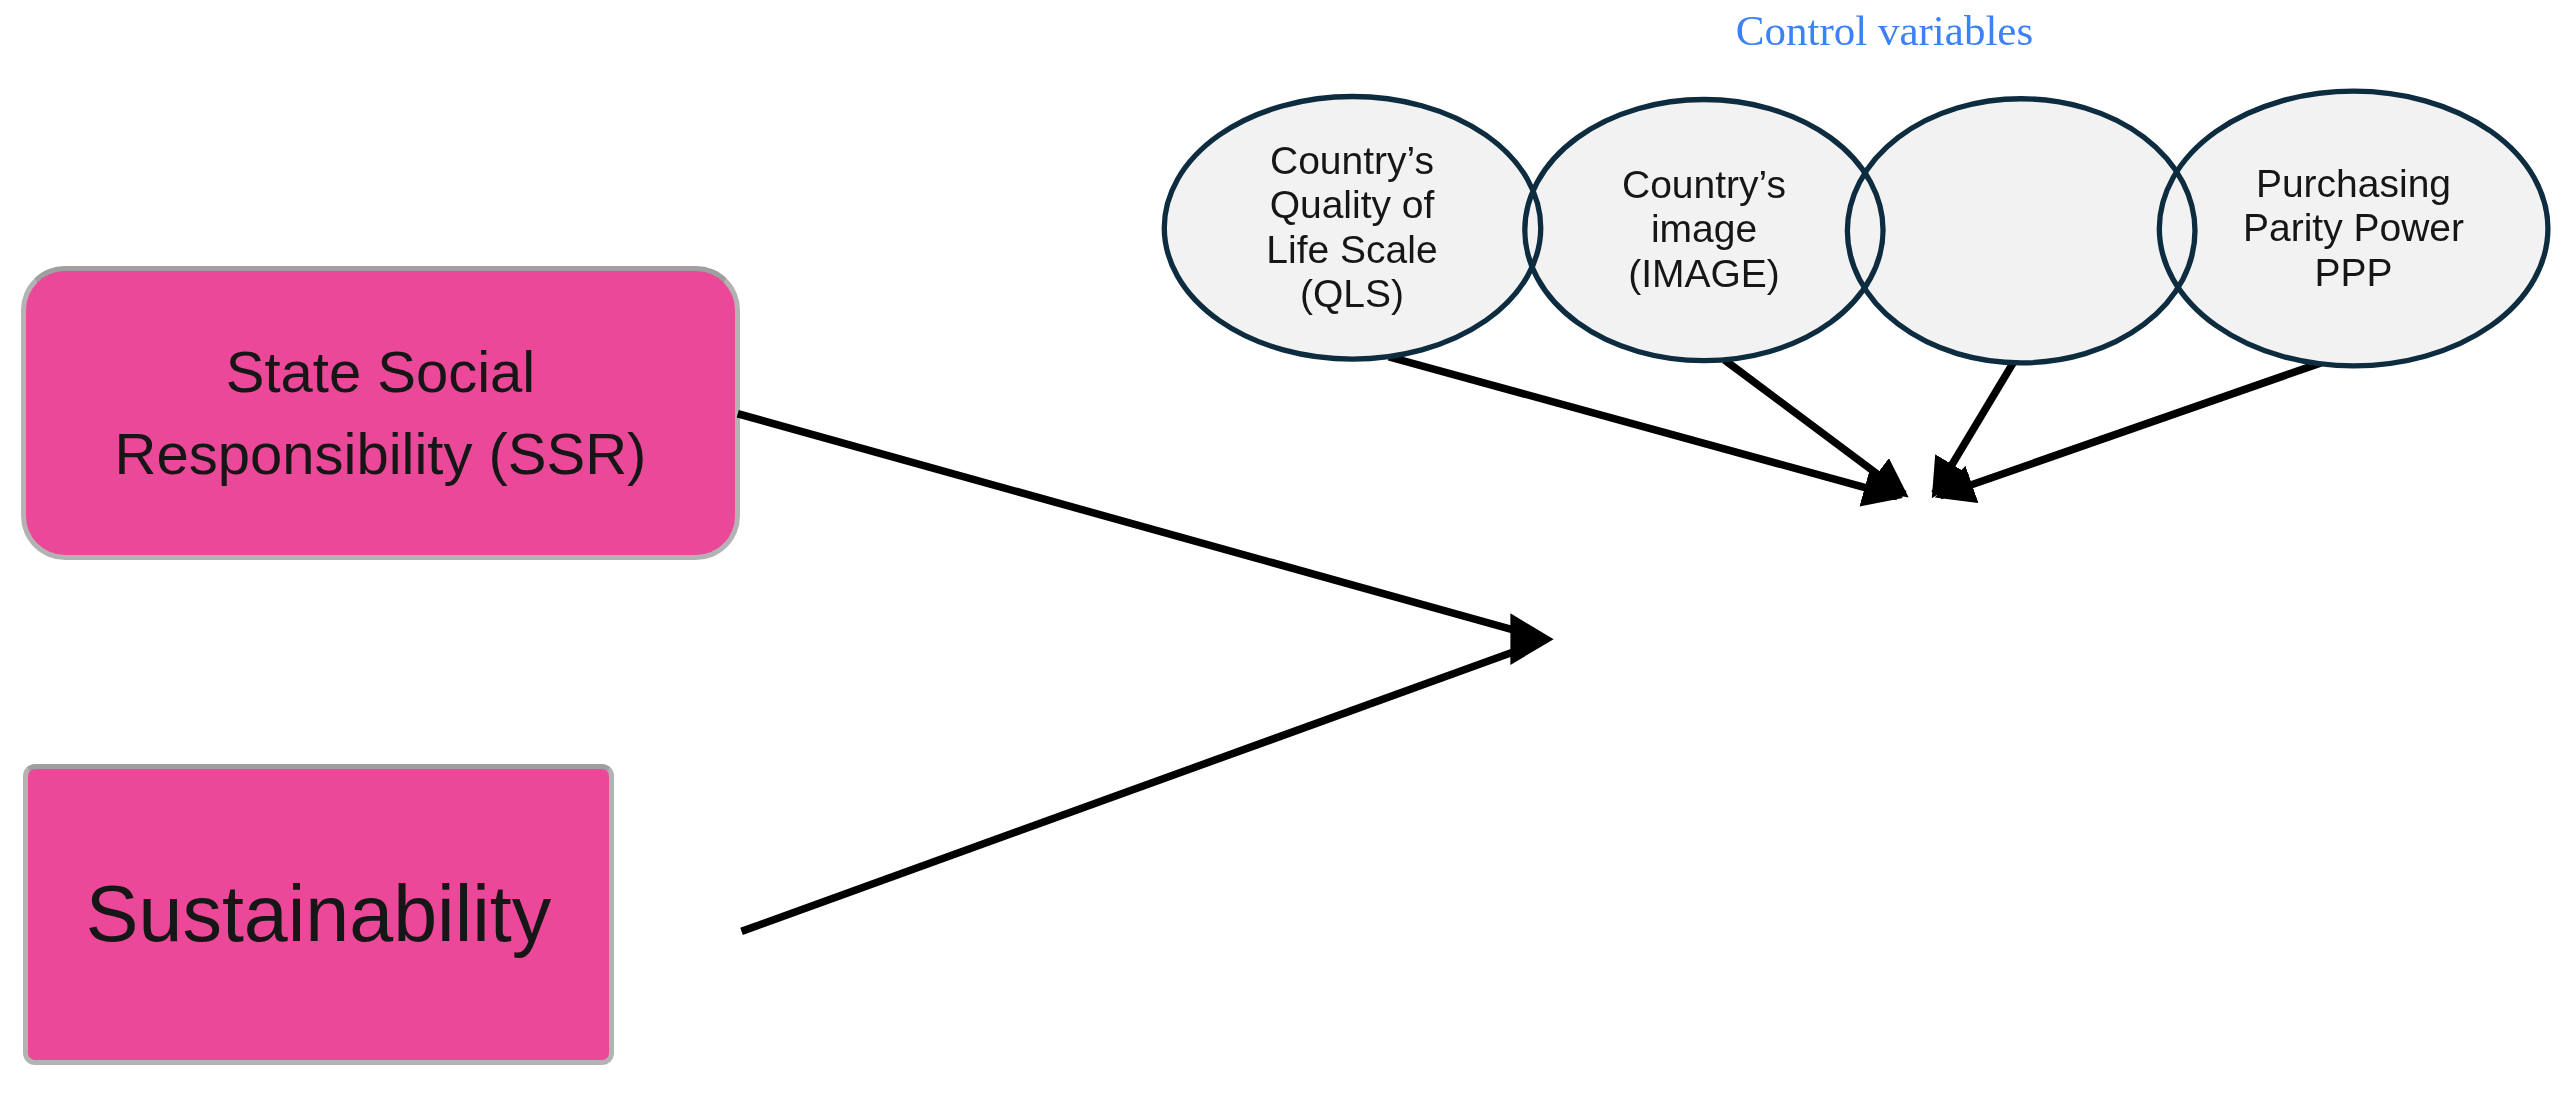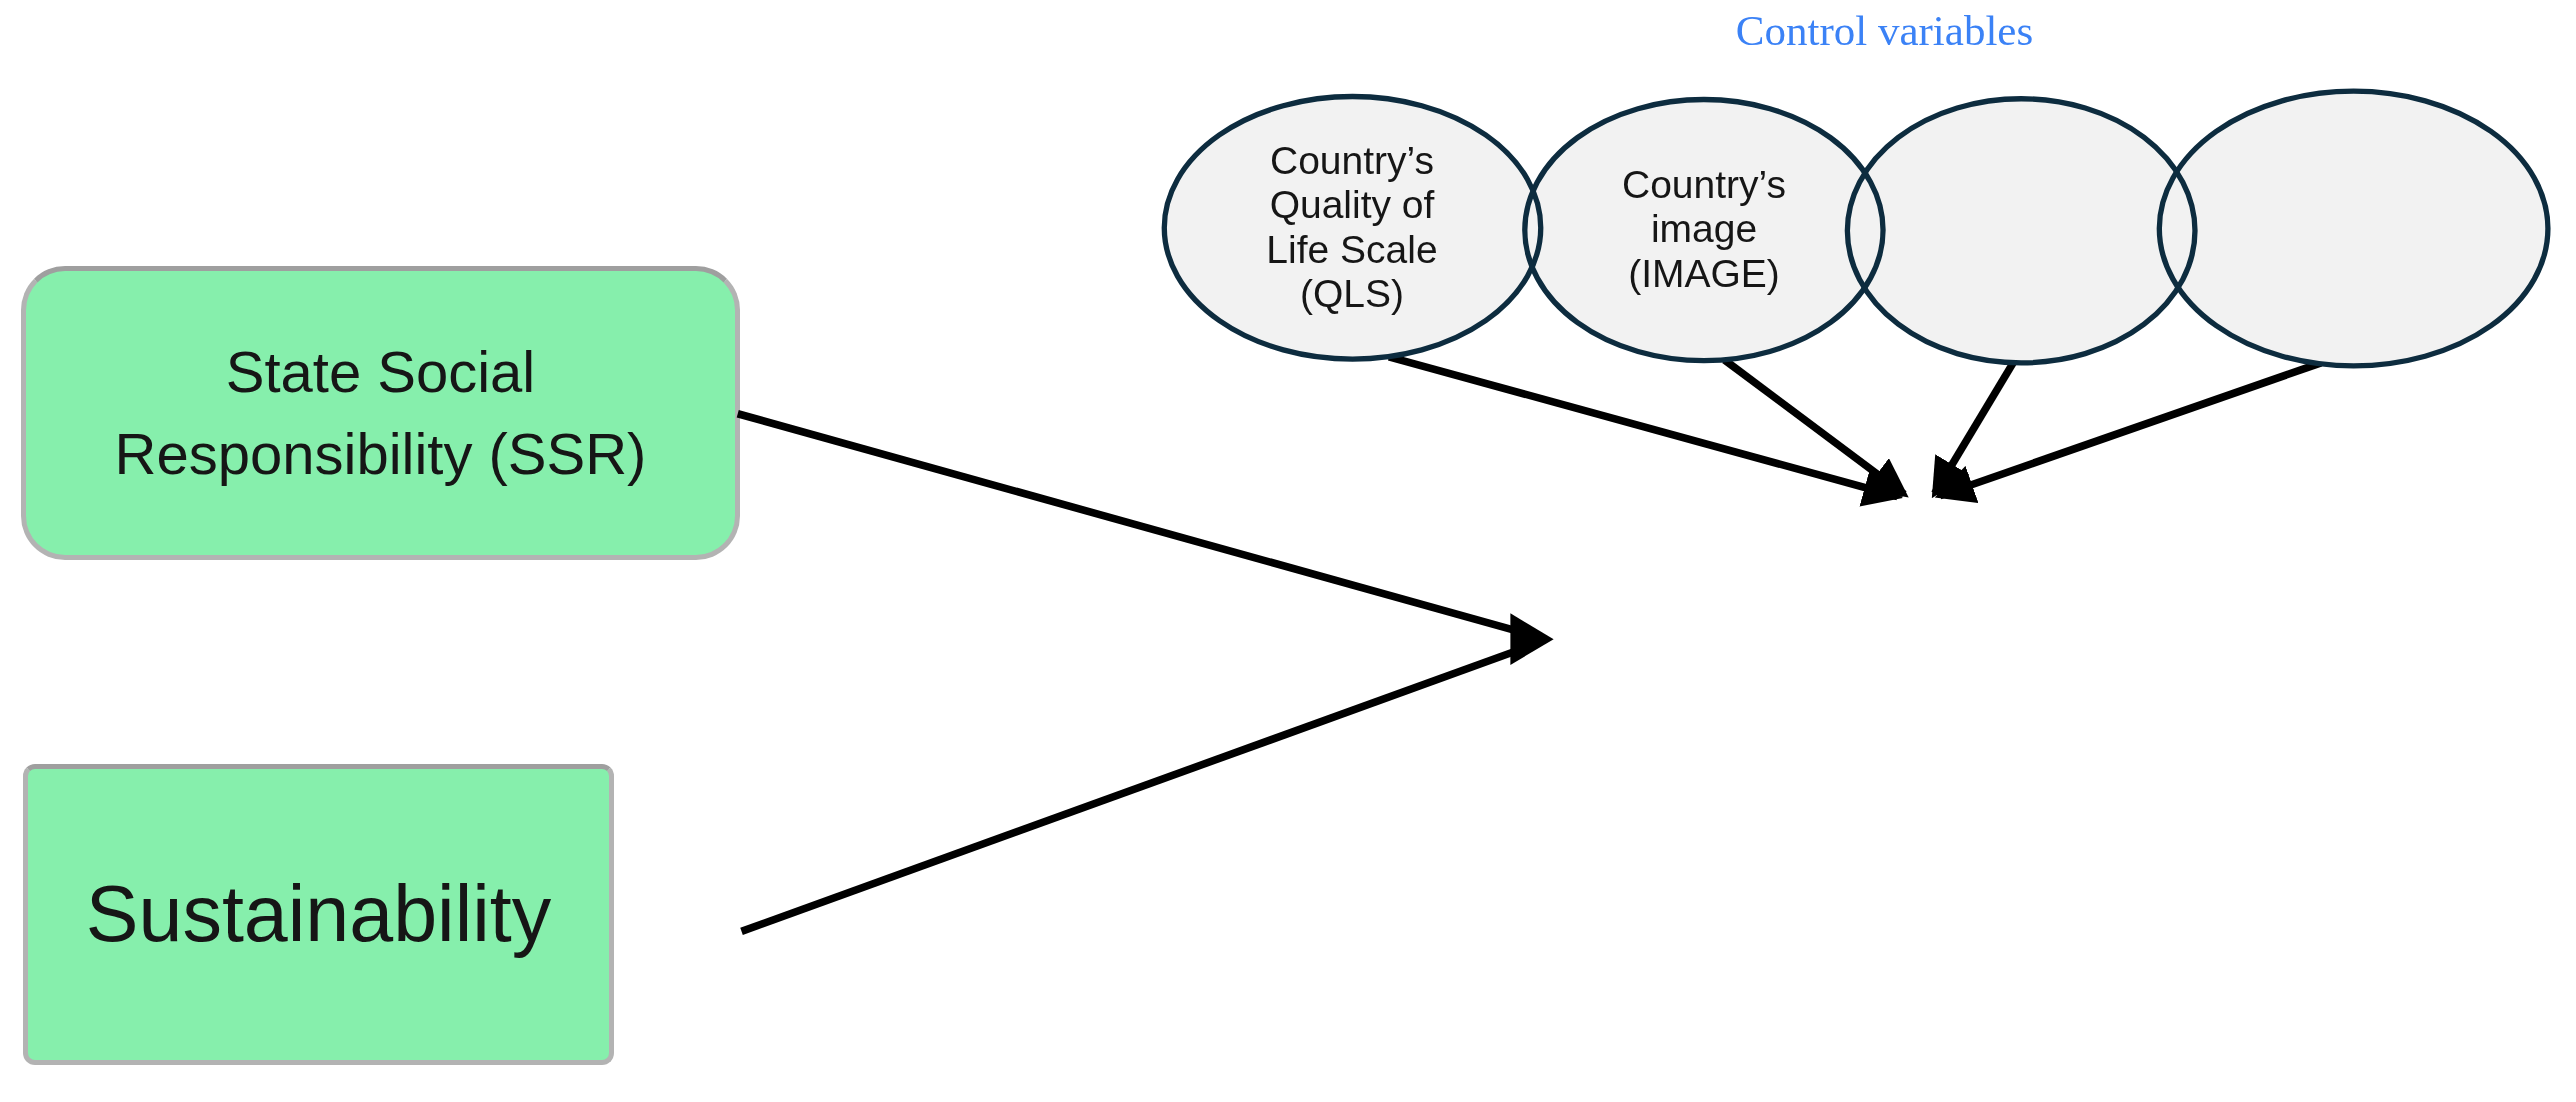--- a/index.html
+++ b/index.html
@@ -9,21 +9,21 @@
     height: 1103px;
     background: #ffffff;
     font-family: "Liberation Sans", sans-serif;
     overflow: hidden;
   }
 
   
   .box {
     position: absolute;
     box-sizing: border-box;
-    background: #86efac;
+    background: #ec4899;
     border: 5.3px solid #b3b3b3;
     border-top-color: #9f9f9f;
     border-radius: 44px;
     display: flex;
     align-items: center;
     justify-content: center;
     text-align: center;
     color: #161616;
     white-space: pre-line;
     z-index: 1;
@@ -117,15 +117,18 @@
   <div class="ellipse-label lbl-qls">Country’s
 Quality of
 Life Scale
 (QLS)</div>
 
   <div class="ellipse-label lbl-image">Country’s
 image
 (IMAGE)</div>
 
 
+  <div class="ellipse-label lbl-ppp">Purchasing
+Parity Power
+PPP</div>
 
 </div>
 
 
 </body></html>

